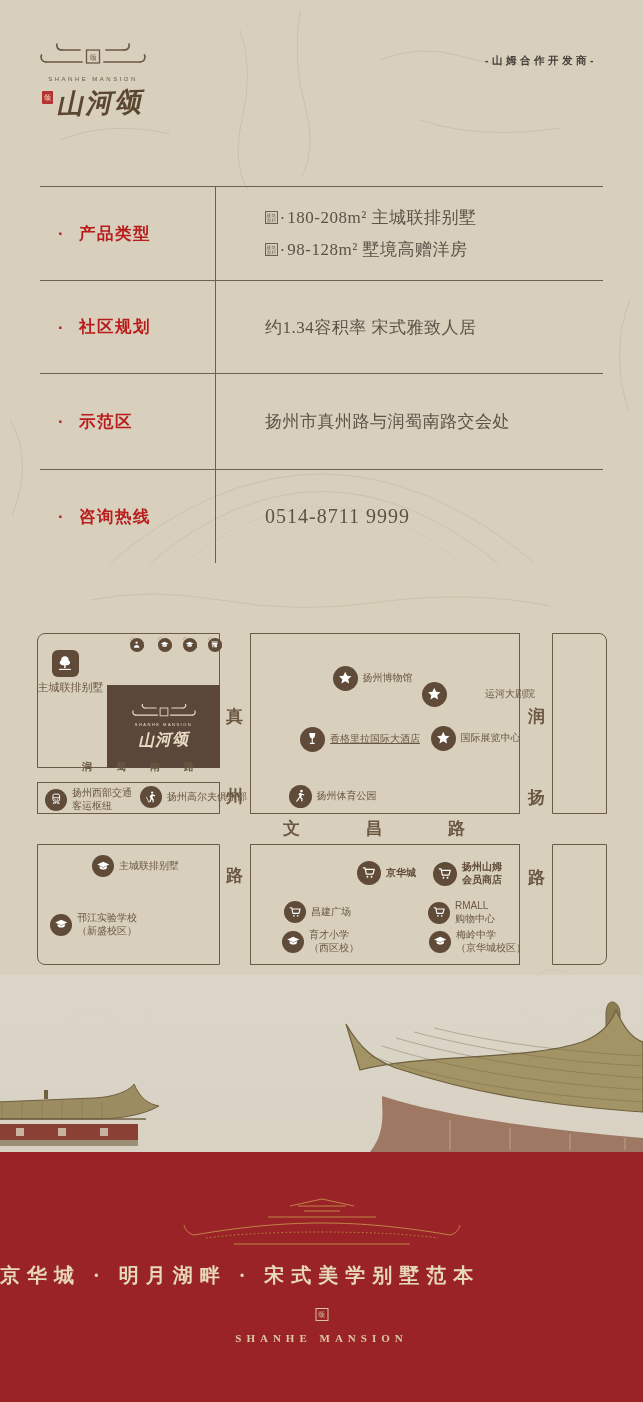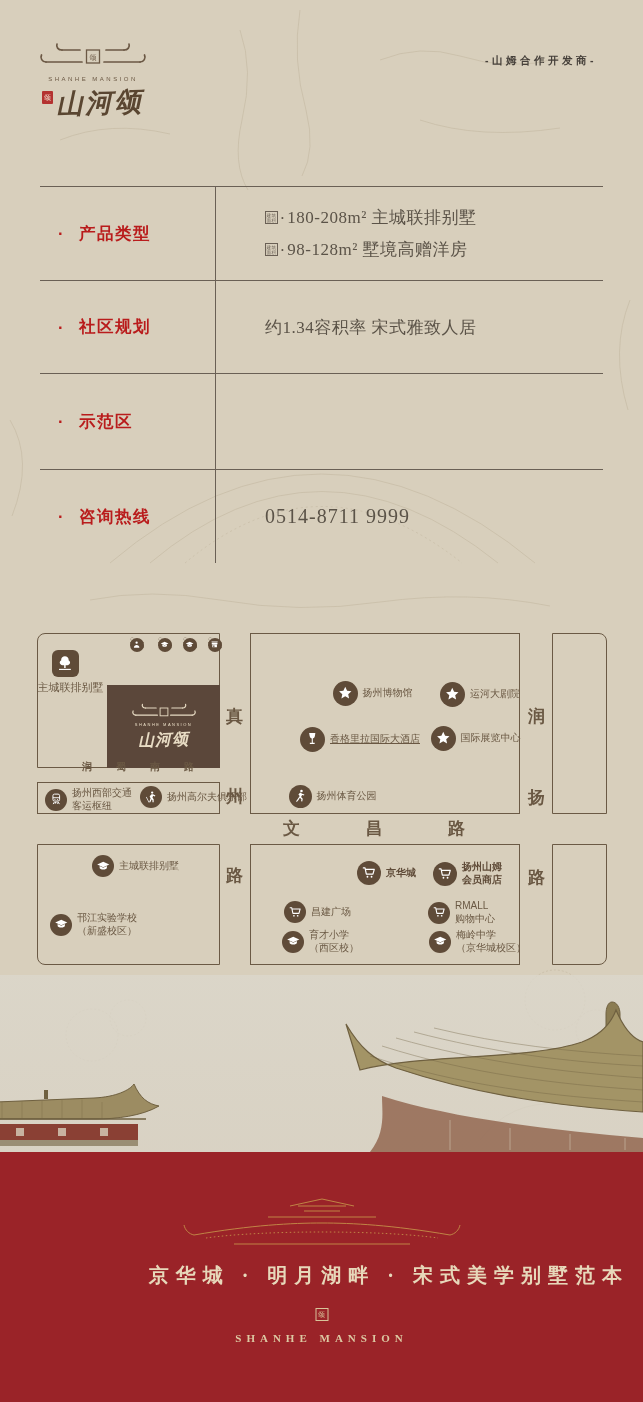--- a/index.html
+++ b/index.html
@@ -63,21 +63,21 @@
   .planned{position:absolute;display:flex;flex-direction:column;align-items:center;}
   .planned .vt{display:flex;flex-direction:row;align-items:flex-start;gap:0px;}
   .planned .note{writing-mode:vertical-rl;text-orientation:upright;font-size:5px;letter-spacing:0;color:#6a5843;}
   .planned .main{writing-mode:vertical-rl;text-orientation:upright;font-size:6.5px;font-weight:bold;color:#6a5843;}
   .planned .disc{background:#5f4b38;border-radius:50%;margin-top:2px;display:flex;align-items:center;justify-content:center;}
   .road{position:absolute;display:flex;color:#6a5843;font-weight:bold;}
   .road.h{flex-direction:row;justify-content:space-between;align-items:center;}
   .road.v{flex-direction:column;justify-content:space-between;align-items:center;}
   
   .redband{position:absolute;left:0;top:1152px;width:643px;height:250px;background:#9a2328;}
-  .tagline{position:absolute;left:0;top:1262px;width:629px;text-align:right;
+  .tagline{position:absolute;left:0;top:1262px;width:629px;text-align:left;
     font-family:"Liberation Serif","DejaVu Serif",serif;font-size:20px;font-weight:bold;
     letter-spacing:7px;color:#e7d8ba;}
   .fseal{position:absolute;left:50%;top:1308px;transform:translateX(-50%);
     width:13px;height:13px;border:1px solid #d8c49a;color:#d8c49a;font-size:7px;line-height:12px;text-align:center;}
   .fbrand{position:absolute;left:0;top:1332px;width:643px;text-align:center;
     font-family:"Liberation Serif","DejaVu Serif",serif;font-size:11px;font-weight:bold;
     letter-spacing:5px;color:#dcc8a2;}
 </style>
 </head>
 <body>
@@ -142,20 +142,23 @@
       </div>
     </div>
     <div class="irow" style="height:93px">
       <div class="lab">社区规划</div>
       <div class="val">
           <div class="vline-item">约1.34容积率 宋式雅致人居</div>
         </div>
     </div>
     <div class="irow" style="height:96px">
       <div class="lab">示范区</div>
+      <div class="val">
+          <div class="vline-item">扬州市真州路与润蜀南路交会处</div>
+        </div>
     </div>
     <div class="irow" style="height:94px">
       <div class="lab">咨询热线</div>
       <div class="val">
           <div class="vline-item phone">0514-8711 9999</div>
         </div>
     </div>
     <div class="vline"></div>
   </div>
 
@@ -245,29 +248,29 @@
           <span class="disc" style="height: 27px; width: 27px; border-radius: 6px;">
             <svg width="17.82" height="17.82" viewBox="0 0 24 24">
               <g fill="#fff">
                 <path d="M12 3c-2.8 0-5 2-5 4.4 0 .3 0 .6.1.9C5.8 9 5 10.2 5 11.5 5 13.4 6.7 15 8.8 15H11v4h2v-4h2.2c2.1 0 3.8-1.6 3.8-3.5 0-1.3-.8-2.5-2.1-3.2.1-.3.1-.6.1-.9C17 5 14.8 3 12 3z"></path>
                 <path d="M4 20h16v1.5H4z"></path>
               </g>
             </svg>
           </span>
           <span class="plabel" style="margin: 4px 0px 0px -14px; font-size: 11px;">主城联排别墅</span>
         </div>
-        <div class="poi" style="left: 295.5px; top: 48px;">
+        <div class="poi" style="left: 295.5px; top: 33px;">
           <span class="disc" style="height: 25px; width: 25px; border-radius: 50%;">
             <svg width="16.5" height="16.5" viewBox="0 0 24 24">
               <path fill="#fff" d="M12 2.5l2.7 5.8 6.3.7-4.7 4.3 1.3 6.2L12 16.4l-5.6 3.1 1.3-6.2L3 9l6.3-.7z"></path>
             </svg>
           </span>
           <span class="plabel">扬州博物馆</span>
         </div>
-        <div class="poi" style="left: 403px; top: 48.5px;">
+        <div class="poi" style="left: 385px; top: 48.5px; gap: 33px;">
           <span class="disc" style="height: 25px; width: 25px; border-radius: 50%;">
             <svg width="16.5" height="16.5" viewBox="0 0 24 24">
               <path fill="#fff" d="M12 2.5l2.7 5.8 6.3.7-4.7 4.3 1.3 6.2L12 16.4l-5.6 3.1 1.3-6.2L3 9l6.3-.7z"></path>
             </svg>
           </span>
           <span class="plabel">运河大剧院</span>
         </div>
         <div class="poi" style="left: 263px; top: 93.5px; text-decoration: underline;">
           <span class="disc" style="height: 25px; width: 25px; border-radius: 50%;">
             <svg width="16.5" height="16.5" viewBox="0 0 24 24">

